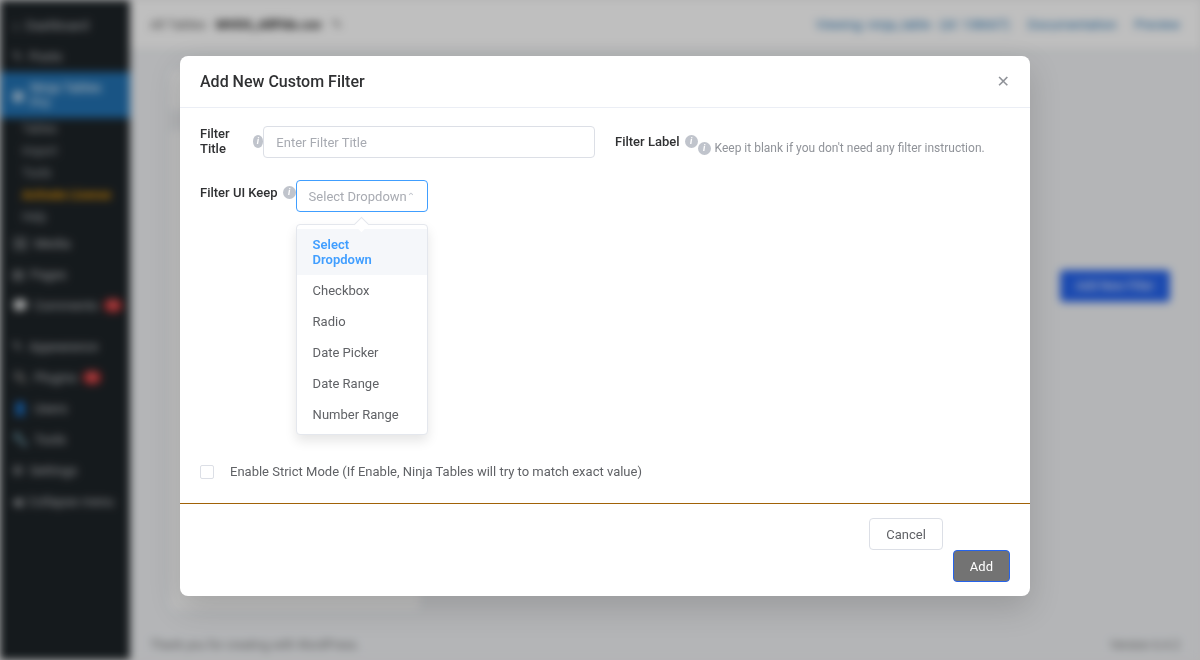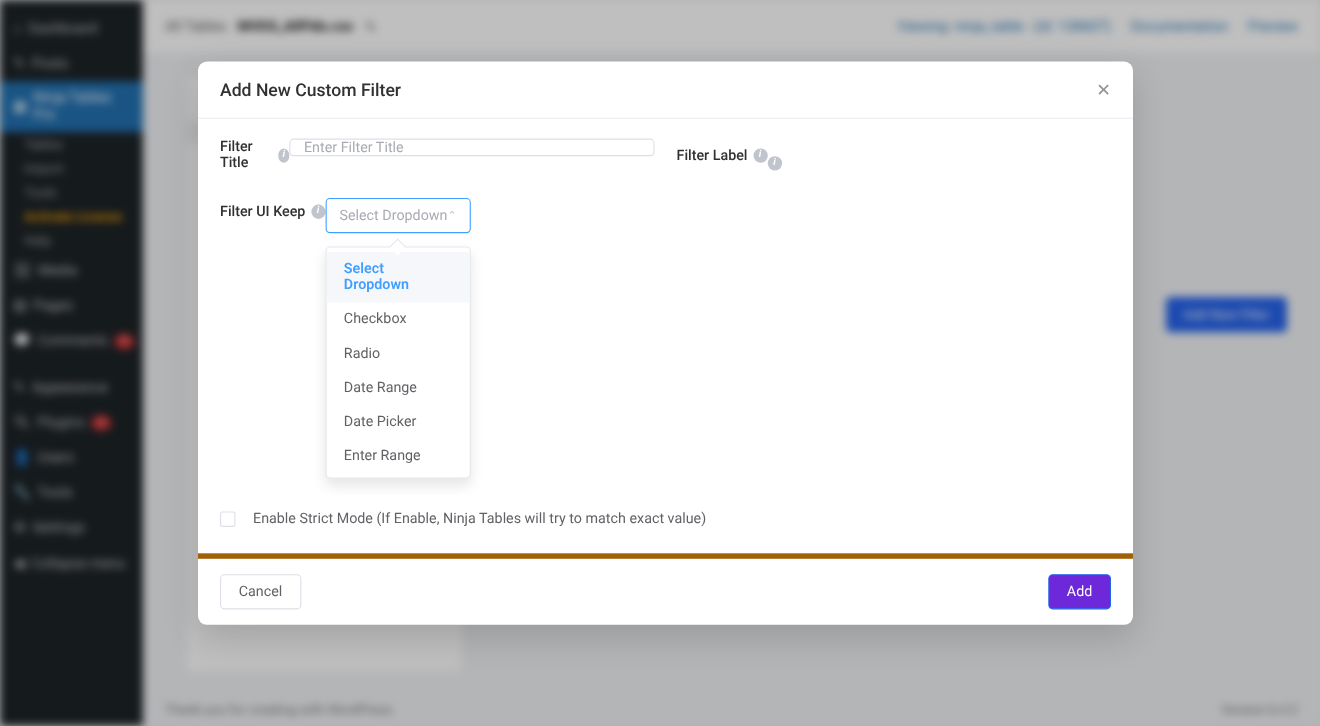--- a/index.html
+++ b/index.html
@@ -33,41 +33,41 @@
     .modal-header { display: flex; align-items: flex-end; justify-content: space-between; padding: 16px 20px; border-bottom: 1px solid #ebeef5; }
     .modal-title { font-size: 16px; font-weight: 500; color: #303133; }
     .modal-close { color: #909399; font-size: 16px; cursor: pointer; background: none; border: none; }
 
     .modal-body { padding: 18px 20px 24px; }
 
     .form-row { display: flex; gap: 20px; margin-bottom: 16px; }
     .form-group { flex: 1; display: flex; }
     .form-label { font-size: 13px; color: #303133; font-weight: 500; margin-bottom: 8px; display: flex; align-items: center; gap: 5px; }
     .info-icon { width: 13px; height: 13px; border-radius: 50%; background: #c0c4cc; color: #fff; font-size: 9px; display: inline-flex; align-items: center; justify-content: center; font-style: italic; font-weight: bold; }
-    .input { width: 100%; height: 16px; border: 1px solid #dcdfe6; border-radius: 4px; padding: 0 12px; font-size: 13px; color: #606266; }
+    .input { width: 100%; height: 32px; border: 1px solid #dcdfe6; border-radius: 4px; padding: 0 12px; font-size: 13px; color: #606266; }
     .input::placeholder { color: #a8abb2; }
     .helper { font-size: 12px; color: #909399; margin-top: 6px; display: flex; align-items: center; gap: 4px; }
 
     .select-wrapper { position: relative; }
     .select-input { width: 100%; height: 32px; border: 1px solid #409eff; border-radius: 4px; padding: 0 12px; font-size: 13px; color: #a8abb2; display: flex; align-items: center; justify-content: space-between; background: #fff; cursor: pointer; }
     .chevron { color: #c0c4cc; font-size: 10px; }
 
     .dropdown { position: absolute; left: 0; right: 0; top: 44px; background: #fff; border: 1px solid #e4e7ed; border-radius: 4px; box-shadow: 0 6px 12px rgba(0,0,0,0.1); z-index: 10; padding: 4px 0; }
     .dropdown::before { content: ""; position: absolute; top: -6px; left: calc(50% - 6px); width: 10px; height: 10px; background: #fff; border-left: 1px solid #e4e7ed; border-top: 1px solid #e4e7ed; transform: rotate(45deg); }
     .dropdown-item { padding: 8px 16px; font-size: 13px; color: #606266; cursor: pointer; }
     .dropdown-item.selected { color: #409eff; font-weight: 600; background: #f5f7fa; }
 
     .hidden-row { margin-top: 252px; }
 
     .checkbox-row { display: flex; align-items: center; gap: 16px; font-size: 13px; color: #606266; }
     .checkbox-row input { width: 14px; height: 14px; border: 1px solid #dcdfe6; border-radius: 2px; appearance: none; background: #fff; }
 
-    .modal-footer { display: flex; justify-content: space-between; gap: 10px; padding: 14px 20px; border-top: 5px solid #a16207; }
+    .modal-footer { display: flex; justify-content: flex-end; gap: 10px; padding: 14px 20px; border-top: 1px solid #a16207; }
     .btn { height: 32px; padding: 0 16px; border-radius: 4px; font-size: 13px; cursor: pointer; border: 1px solid #dcdfe6; background: #fff; color: #606266; }
-    .btn-primary { background: #6d28d9; color: #fff; border-color: #2563eb; }
+    .btn-primary { background: #737373; color: #fff; border-color: #2563eb; margin-top: 32px; }
   </style>
 </head>
 <body>
 
 <div class="bg-layer">
   <div class="bg-sidebar">
     <div class="bg-sidebar-item">⌂ <span>Dashboard</span></div>
     <div class="bg-sidebar-item">✎ <span>Posts</span></div>
     <div class="bg-sidebar-item active">▦ <span>Ninja Tables Pro</span></div>
     <div class="bg-sidebar-sub">Tables</div>
@@ -127,41 +127,42 @@
         </label>
         <input class="input" type="text" placeholder="Enter Filter Title" style="">
       </div>
       <div class="form-group">
         <label class="form-label">
           <span>Filter Label</span>
           <span class="info-icon">i</span>
         </label>
         <div class="helper">
           <span class="info-icon">i</span>
+          <span>Keep it blank if you don't need any filter instruction.</span>
         </div>
       </div>
     </div>
 
     <div class="form-group">
       <label class="form-label">
         <span>Filter UI Keep</span>
         <span class="info-icon">i</span>
       </label>
       <div class="select-wrapper">
         <div class="select-input">
           <span>Select Dropdown</span>
           <span class="chevron">⌃</span>
         </div>
         <div class="dropdown">
           <div class="dropdown-item selected">Select Dropdown</div>
           <div class="dropdown-item">Checkbox</div>
           <div class="dropdown-item">Radio</div>
+          <div class="dropdown-item">Date Picker</div>
           <div class="dropdown-item">Date Range</div>
-          <div class="dropdown-item">Date Picker</div>
-          <div class="dropdown-item">Enter Range</div>
+          <div class="dropdown-item">Number Range</div>
         </div>
       </div>
     </div>
 
     <div class="hidden-row">
       <div class="checkbox-row">
         <input type="checkbox" style="">
         <span>Enable Strict Mode (If Enable, Ninja Tables will try to match exact value)</span>
       </div>
     </div>

